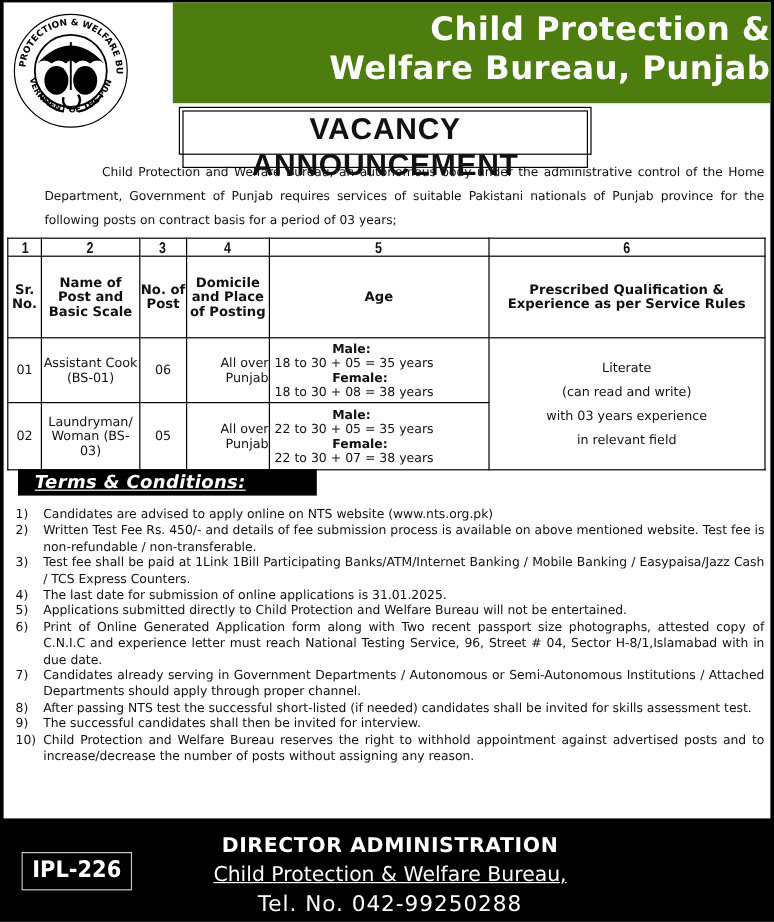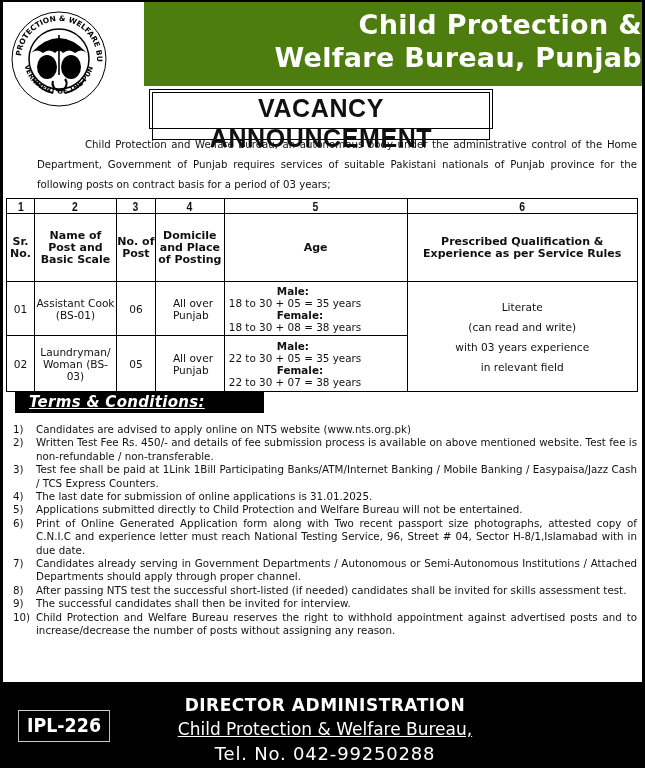--- a/index.html
+++ b/index.html
@@ -12,21 +12,21 @@
   .vacancy { position: absolute; left: 149px; top: 90px; width: 338px; height: 48px; border: 1.5px solid #000;
     font-family: "Liberation Sans", sans-serif; font-weight: bold; font-size: 25px; line-height: 30px; text-align: center; letter-spacing: 0.6px; }
   .vacancy-outer { position: absolute; left: 146px; top: 87px; width: 344px; height: 40px; border: 1px solid #000; }
   .intro { position: absolute; left: 34px; top: 133px; width: 600px; font-family: "DejaVu Sans", sans-serif; font-size: 10.2px; line-height: 20px; text-align: justify; }
   .intro span.first { display: inline-block; width: 48px; }
   table.vac { position: absolute; left: 3px; top: 196px; width: 632px; border-collapse: collapse; font-size: 10.6px; }
   table.vac td, table.vac th { border: 1.2px solid #000; text-align: center; vertical-align: middle; }
   table.vac .num td { font-family: "Liberation Sans", sans-serif; font-weight: bold; font-size: 13px; height: 15px; line-height: 13px; transform: scaleX(0.8); }
   table.vac .hd th { font-weight: bold; font-size: 11px; line-height: 12px; height: 68px; }
   table.vac td.age { text-align: left; padding-left: 4px; font-size: 10.4px; line-height: 12px; }
-  table.vac td.dom { text-align: left; padding-left: 17px; }
+  table.vac td.dom { text-align: right; padding-left: 17px; }
   .age b { font-weight: bold; margin-left: 48px; }
   .qual { line-height: 20px; font-size: 10.6px; }
   .terms-head { position: absolute; left: 12px; top: 389px; width: 249px; height: 22px; background: #000; color: #fff;
     font-weight: bold; font-style: italic; font-size: 15px; line-height: 22px; padding-left: 14px; text-decoration: underline; letter-spacing: 0.3px; }
   .terms { position: absolute; left: 10px; top: 421px; width: 624px; font-family: "DejaVu Sans", sans-serif; font-size: 10.3px; line-height: 13.4px; list-style: none; }
   .terms li { display: flex; text-align: justify; }
   .terms .n { width: 23px; flex: none; }
   .terms .t { flex: 1; }
   .footer { position: absolute; left: 0; top: 682px; width: 645px; height: 86px; color: #fff; }
   .ipl { position: absolute; left: 14px; top: 28px; width: 100px; height: 32px; border: 1.5px solid #ccc; font-family: "DejaVu Sans", sans-serif;

